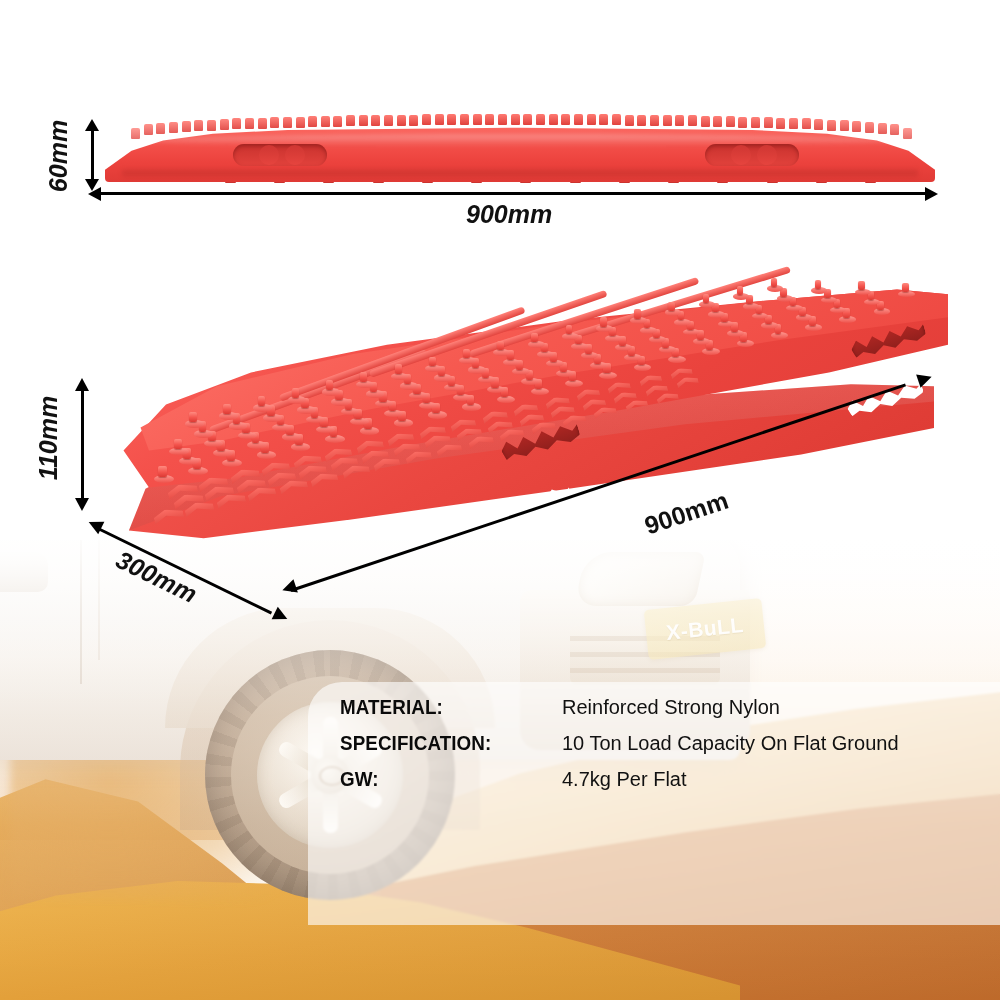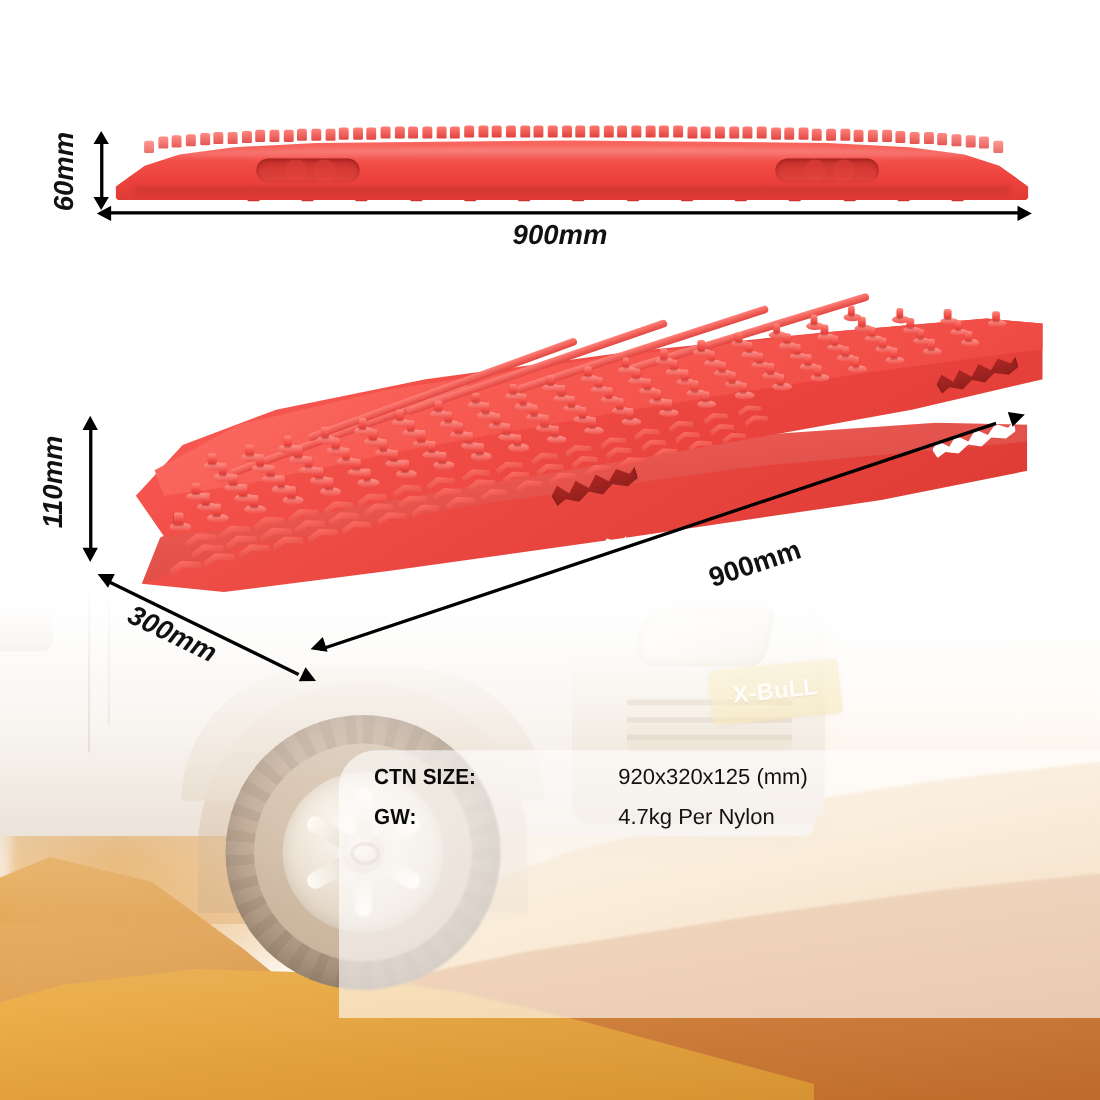--- a/index.html
+++ b/index.html
@@ -599,23 +599,27 @@
   <div class="dim-label" style="left:124px;top:545px;font-size:25px;font-style:italic;transform:rotate(26deg);transform-origin:left top;">300mm</div>
 
   <div class="dim-line" style="left:291px;top:589px;width:648px;height:3px;transform:rotate(-18.5deg);transform-origin:left center;"></div>
   <div class="arrow" style="left:282px;top:581px;border-top:7px solid transparent;border-bottom:7px solid transparent;border-right:14px solid #000;transform:rotate(-18.5deg);"></div>
   <div class="arrow" style="left:918px;top:372px;border-top:7px solid transparent;border-bottom:7px solid transparent;border-left:14px solid #000;transform:rotate(-18.5deg);"></div>
   <div class="dim-label" style="left:641px;top:513px;font-size:25px;transform:rotate(-18.5deg);transform-origin:left top;">900mm</div>
 
   <div class="spec-panel">
     <div class="spec-table" id="spec-table">
         <div class="spec-row">
-          <div class="spec-key">CTN SIZE:</div>
-          <div class="spec-val">920x320x125 (mm)</div>
+          <div class="spec-key">MATERIAL:</div>
+          <div class="spec-val">Reinforced Strong Nylon</div>
+        </div>
+        <div class="spec-row">
+          <div class="spec-key">SPECIFICATION:</div>
+          <div class="spec-val">10 Ton Load Capacity On Flat Ground</div>
         </div>
         <div class="spec-row">
           <div class="spec-key">GW:</div>
-          <div class="spec-val">4.7kg Per Nylon</div>
+          <div class="spec-val">4.7kg Per Flat</div>
         </div>
       </div>
   </div>
 
 </div>
 
 </body></html>

